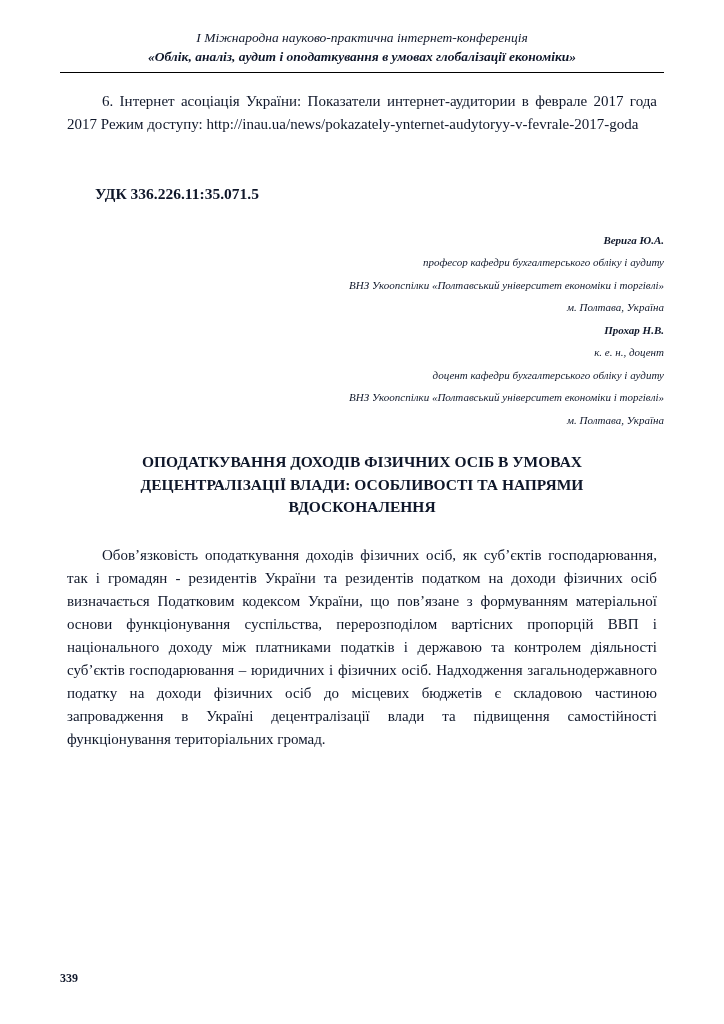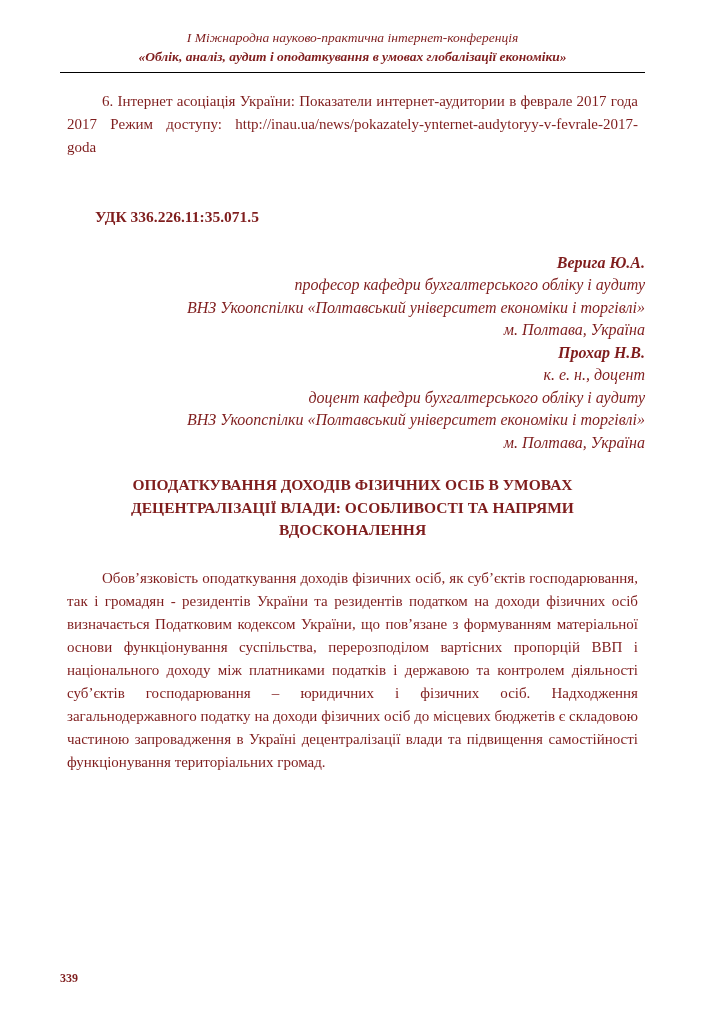--- a/index.html
+++ b/index.html
@@ -6,24 +6,24 @@
     margin: 0;
     padding: 0;
     background: #ffffff;
   }
   .page {
     position: relative;
     width: 724px;
     height: 1024px;
     box-sizing: border-box;
     margin: 0 auto;
-    padding: 28px 79px 38px 60px;
+    padding: 28px 60px 38px 60px;
     background: #ffffff;
     font-family: "Liberation Serif", "DejaVu Serif", serif;
-    color: #7f1d1d;
+    color: #0f172a;
     display: flex;
     flex-direction: column;
   }
   
   .running-head {
     text-align: center;
     font-style: italic;
     font-size: 13.5px;
     line-height: 19px;
   }
@@ -49,21 +49,21 @@
     font-size: 15.5px;
     line-height: 22.5px;
     font-weight: bold;
     text-indent: 35px;
   }
   
   .authors {
     margin-top: 20px;
     text-align: right;
     font-style: italic;
-    font-size: 16px;
+    font-size: 11px;
     line-height: 22.5px;
   }
   .author-name {
     font-weight: bold;
   }
   
   .article-title {
     margin: 20px 8px 18px 8px;
     font-size: 15.5px;
     line-height: 22.5px;

